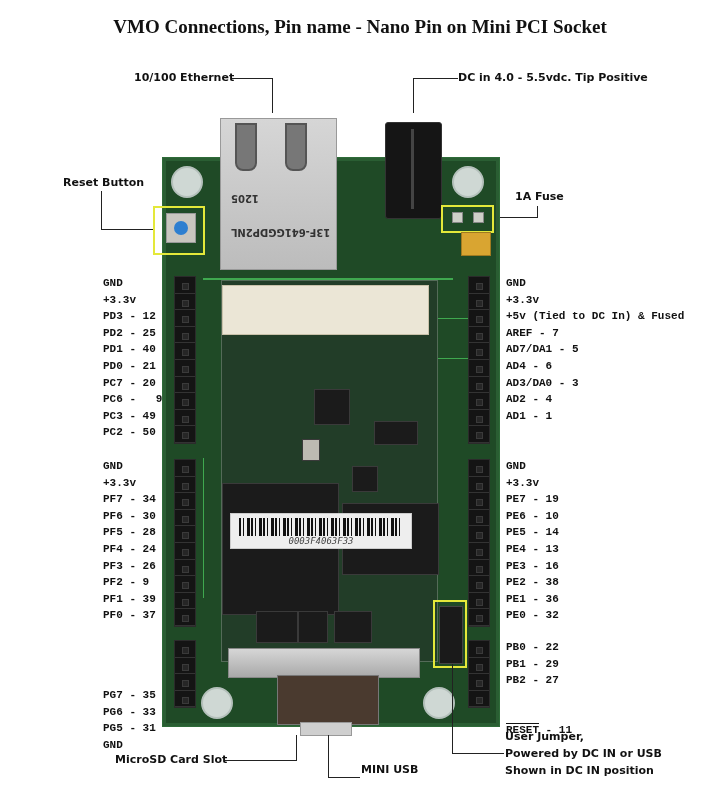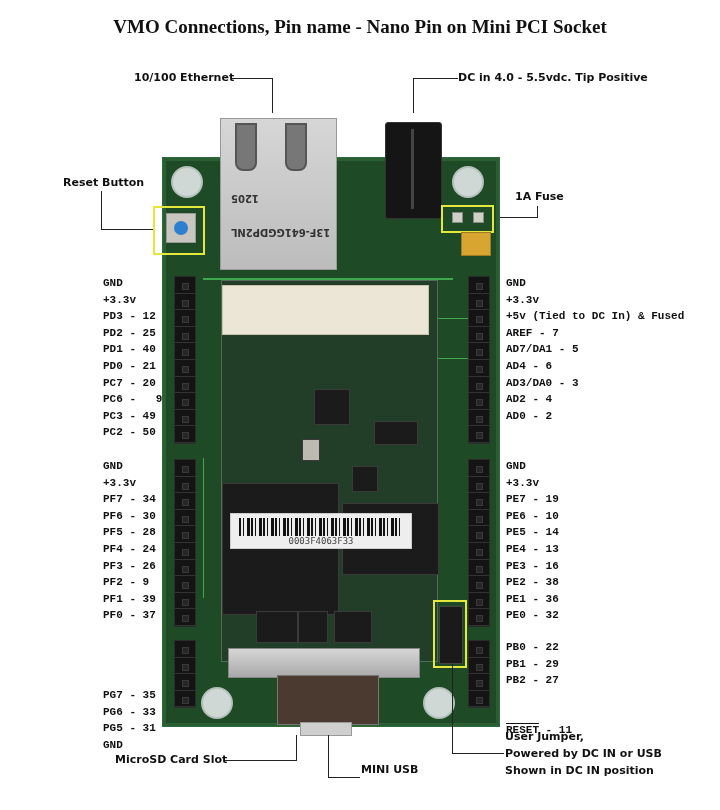--- a/index.html
+++ b/index.html
@@ -154,42 +154,42 @@
     <div class="pin"></div>
   </div>
 
 <div class="module">
   <div class="chip" style="left:92px;top:108px;width:34px;height:34px;"></div>
   <div class="chip" style="left:80px;top:158px;width:16px;height:20px;background:#bdbab2;"></div>
   <div class="chip" style="left:152px;top:140px;width:42px;height:22px;"></div>
   <div class="chip" style="left:130px;top:185px;width:24px;height:24px;"></div>
   <div class="chip" style="left:0px;top:202px;width:115px;height:130px;"></div>
   <div class="chip" style="left:120px;top:222px;width:95px;height:70px;"></div>
-  <div class="label-sticker" style="left:8px;top:232px;width:180px;height:34px;">
+  <div class="label-sticker" style="left:8px;top:232px;width:180px;height:34px;font-style:italic;">
     <div class="barcode"></div>
     <div class="barcode-text">0003F4063F33</div>
   </div>
   <div class="chip" style="left:34px;top:330px;width:40px;height:30px;"></div>
   <div class="chip" style="left:76px;top:330px;width:28px;height:30px;"></div>
   <div class="chip" style="left:112px;top:330px;width:36px;height:30px;"></div>
 </div>
 <div class="pcie"></div>
 
 <div class="sd"></div>
 <div class="usb"></div>
 <div class="usb-plug"></div>
 
 <div class="jumper"></div>
 <div class="hl" style="left:433px;top:600px;width:30px;height:64px;"></div>
 
 <div class="pinlist" style="left:103px;top:275px;" id="lp1"><div>GND</div><div>+3.3v</div><div>PD3 - 12</div><div>PD2 - 25</div><div>PD1 - 40</div><div>PD0 - 21</div><div>PC7 - 20</div><div>PC6 -   9</div><div>PC3 - 49</div><div>PC2 - 50</div></div>
 <div class="pinlist" style="left:103px;top:458px;" id="lp2"><div>GND</div><div>+3.3v</div><div>PF7 - 34</div><div>PF6 - 30</div><div>PF5 - 28</div><div>PF4 - 24</div><div>PF3 - 26</div><div>PF2 - 9</div><div>PF1 - 39</div><div>PF0 - 37</div></div>
 <div class="pinlist" style="left:103px;top:639px;margin-top:48px;" id="lp3"><div>PG7 - 35</div><div>PG6 - 33</div><div>PG5 - 31</div><div>GND</div></div>
 
-<div class="pinlist" style="left:506px;top:275px;" id="rp1"><div>GND</div><div>+3.3v</div><div>+5v (Tied to DC In) &amp; Fused</div><div>AREF - 7</div><div>AD7/DA1 - 5</div><div>AD4 - 6</div><div>AD3/DA0 - 3</div><div>AD2 - 4</div><div>AD0 - 2</div></div>
+<div class="pinlist" style="left:506px;top:275px;" id="rp1"><div>GND</div><div>+3.3v</div><div>+5v (Tied to DC In) &amp; Fused</div><div>AREF - 7</div><div>AD7/DA1 - 5</div><div>AD4 - 6</div><div>AD3/DA0 - 3</div><div>AD2 - 4</div><div>AD1 - 1</div></div>
 <div class="pinlist" style="left:506px;top:458px;" id="rp2"><div>GND</div><div>+3.3v</div><div>PE7 - 19</div><div>PE6 - 10</div><div>PE5 - 14</div><div>PE4 - 13</div><div>PE3 - 16</div><div>PE2 - 38</div><div>PE1 - 36</div><div>PE0 - 32</div></div>
 <div class="pinlist" style="left:506px;top:639px;" id="rp3"><div>PB0 - 22</div><div>PB1 - 29</div><div>PB2 - 27</div></div>
 <div class="pinlist" style="left:506px;top:689px;">
   <div><span class="overline">RESET</span><span> - 11</span></div>
 </div>
 
 <div class="line" style="left:296px;top:735px;width:1px;height:25px;"></div>
 <div class="line" style="left:224px;top:760px;width:73px;height:1px;"></div>
 <div class="lbl" style="left:115px;top:752px;">MicroSD Card Slot</div>
 

